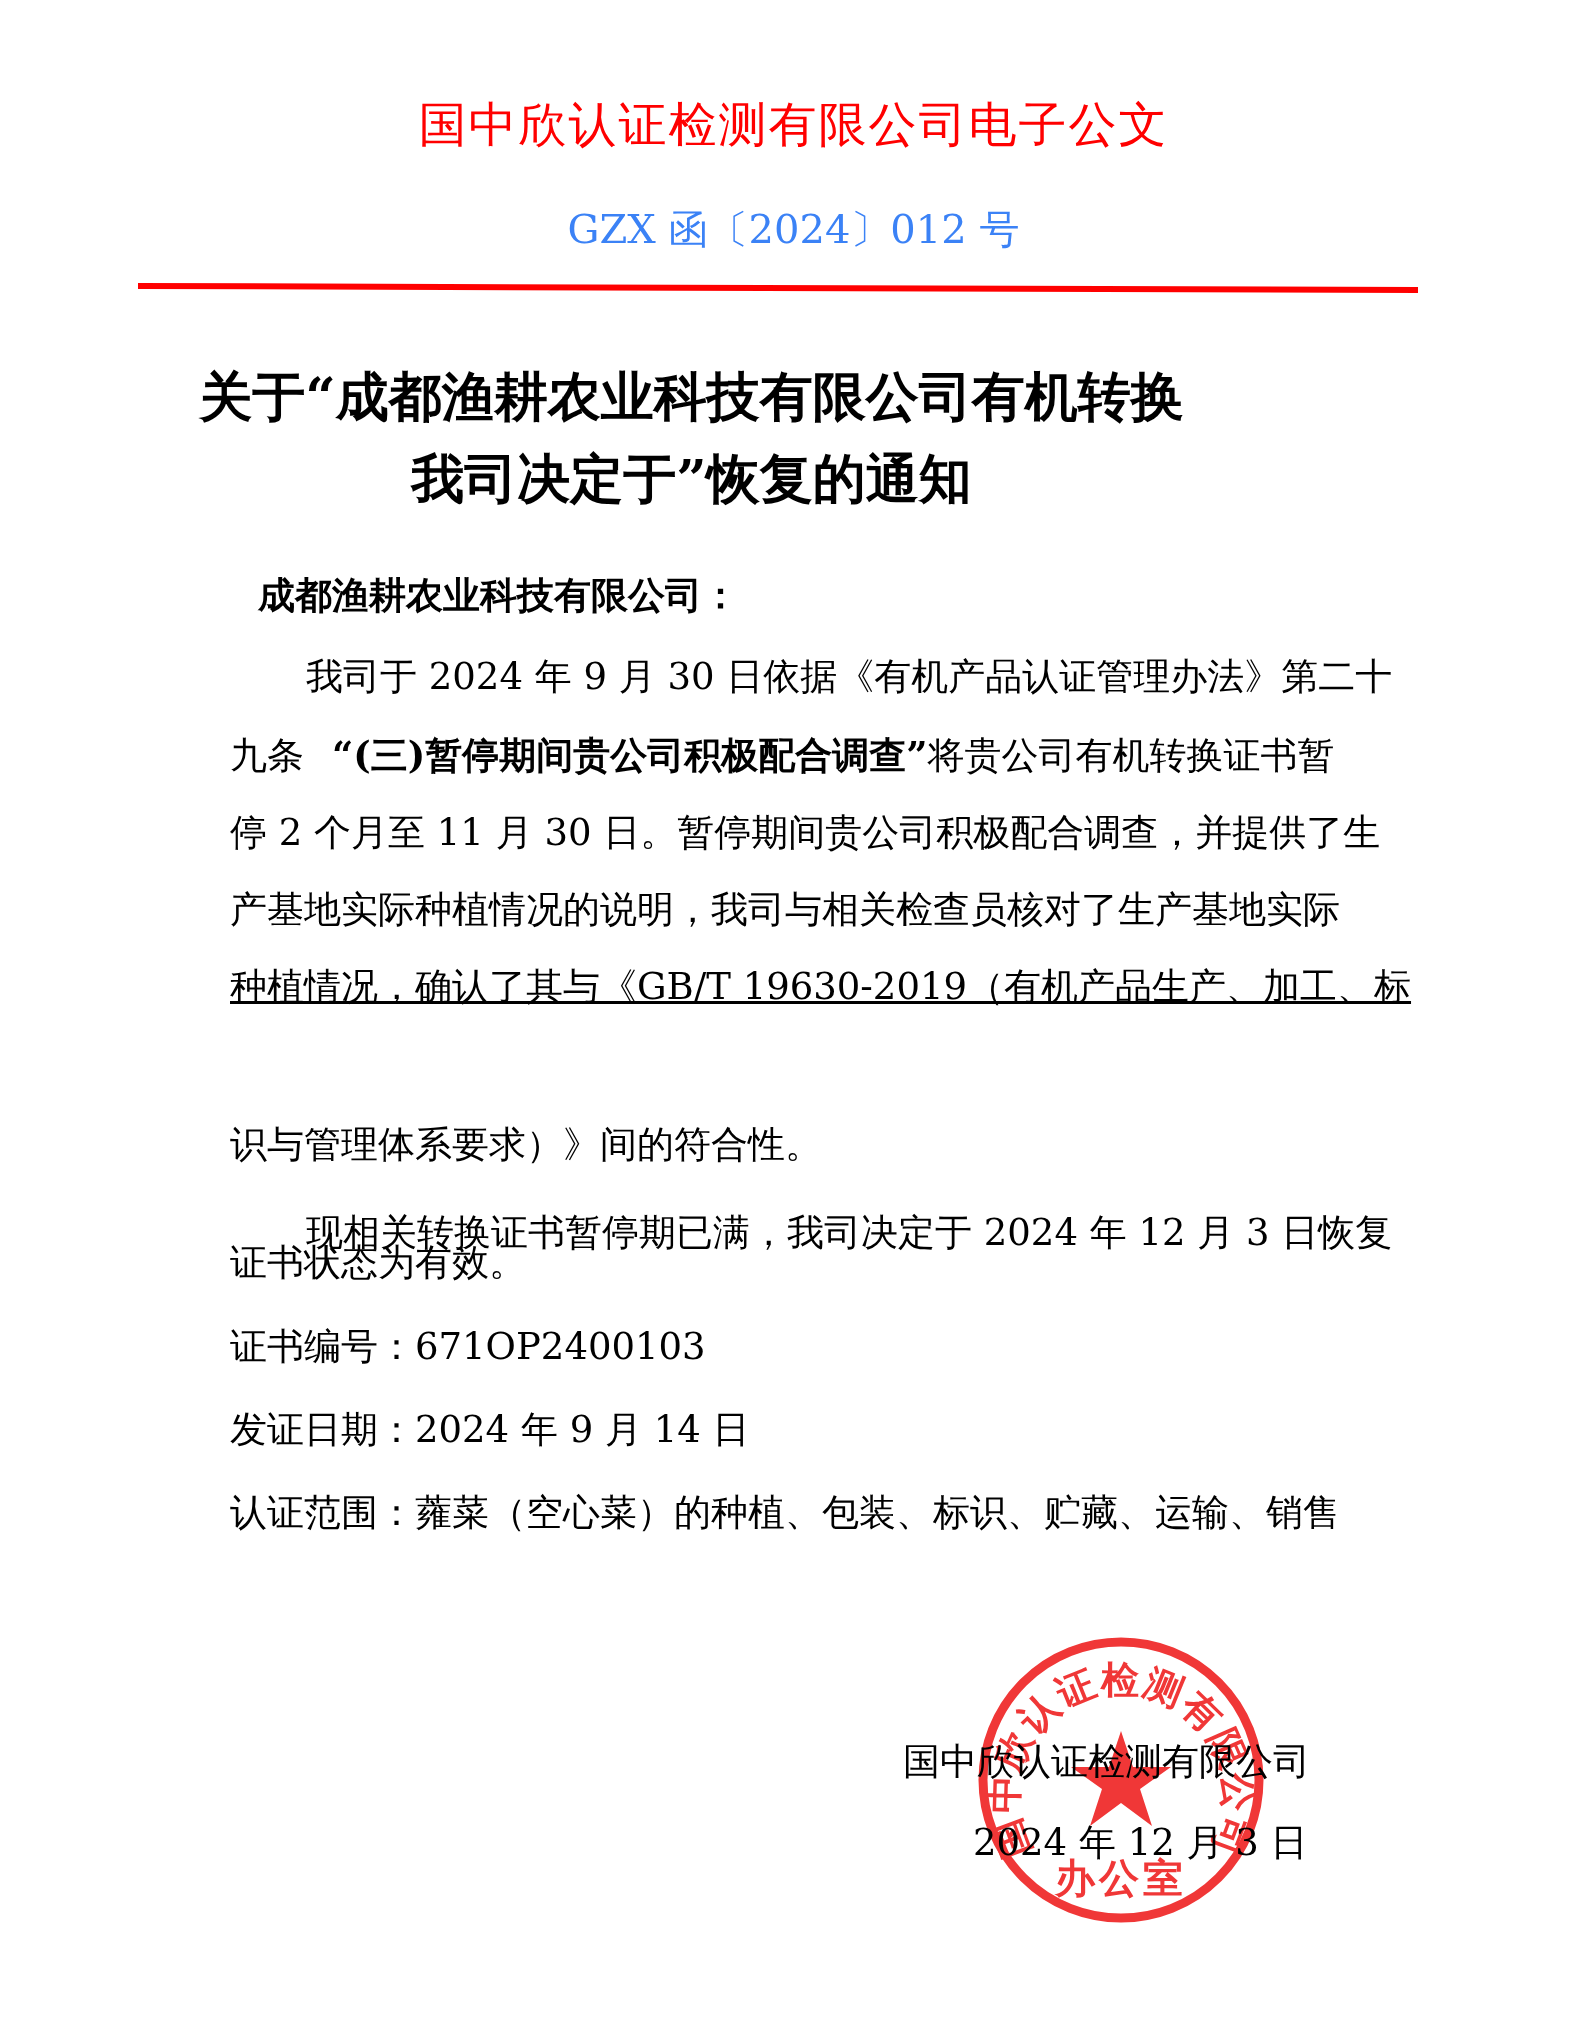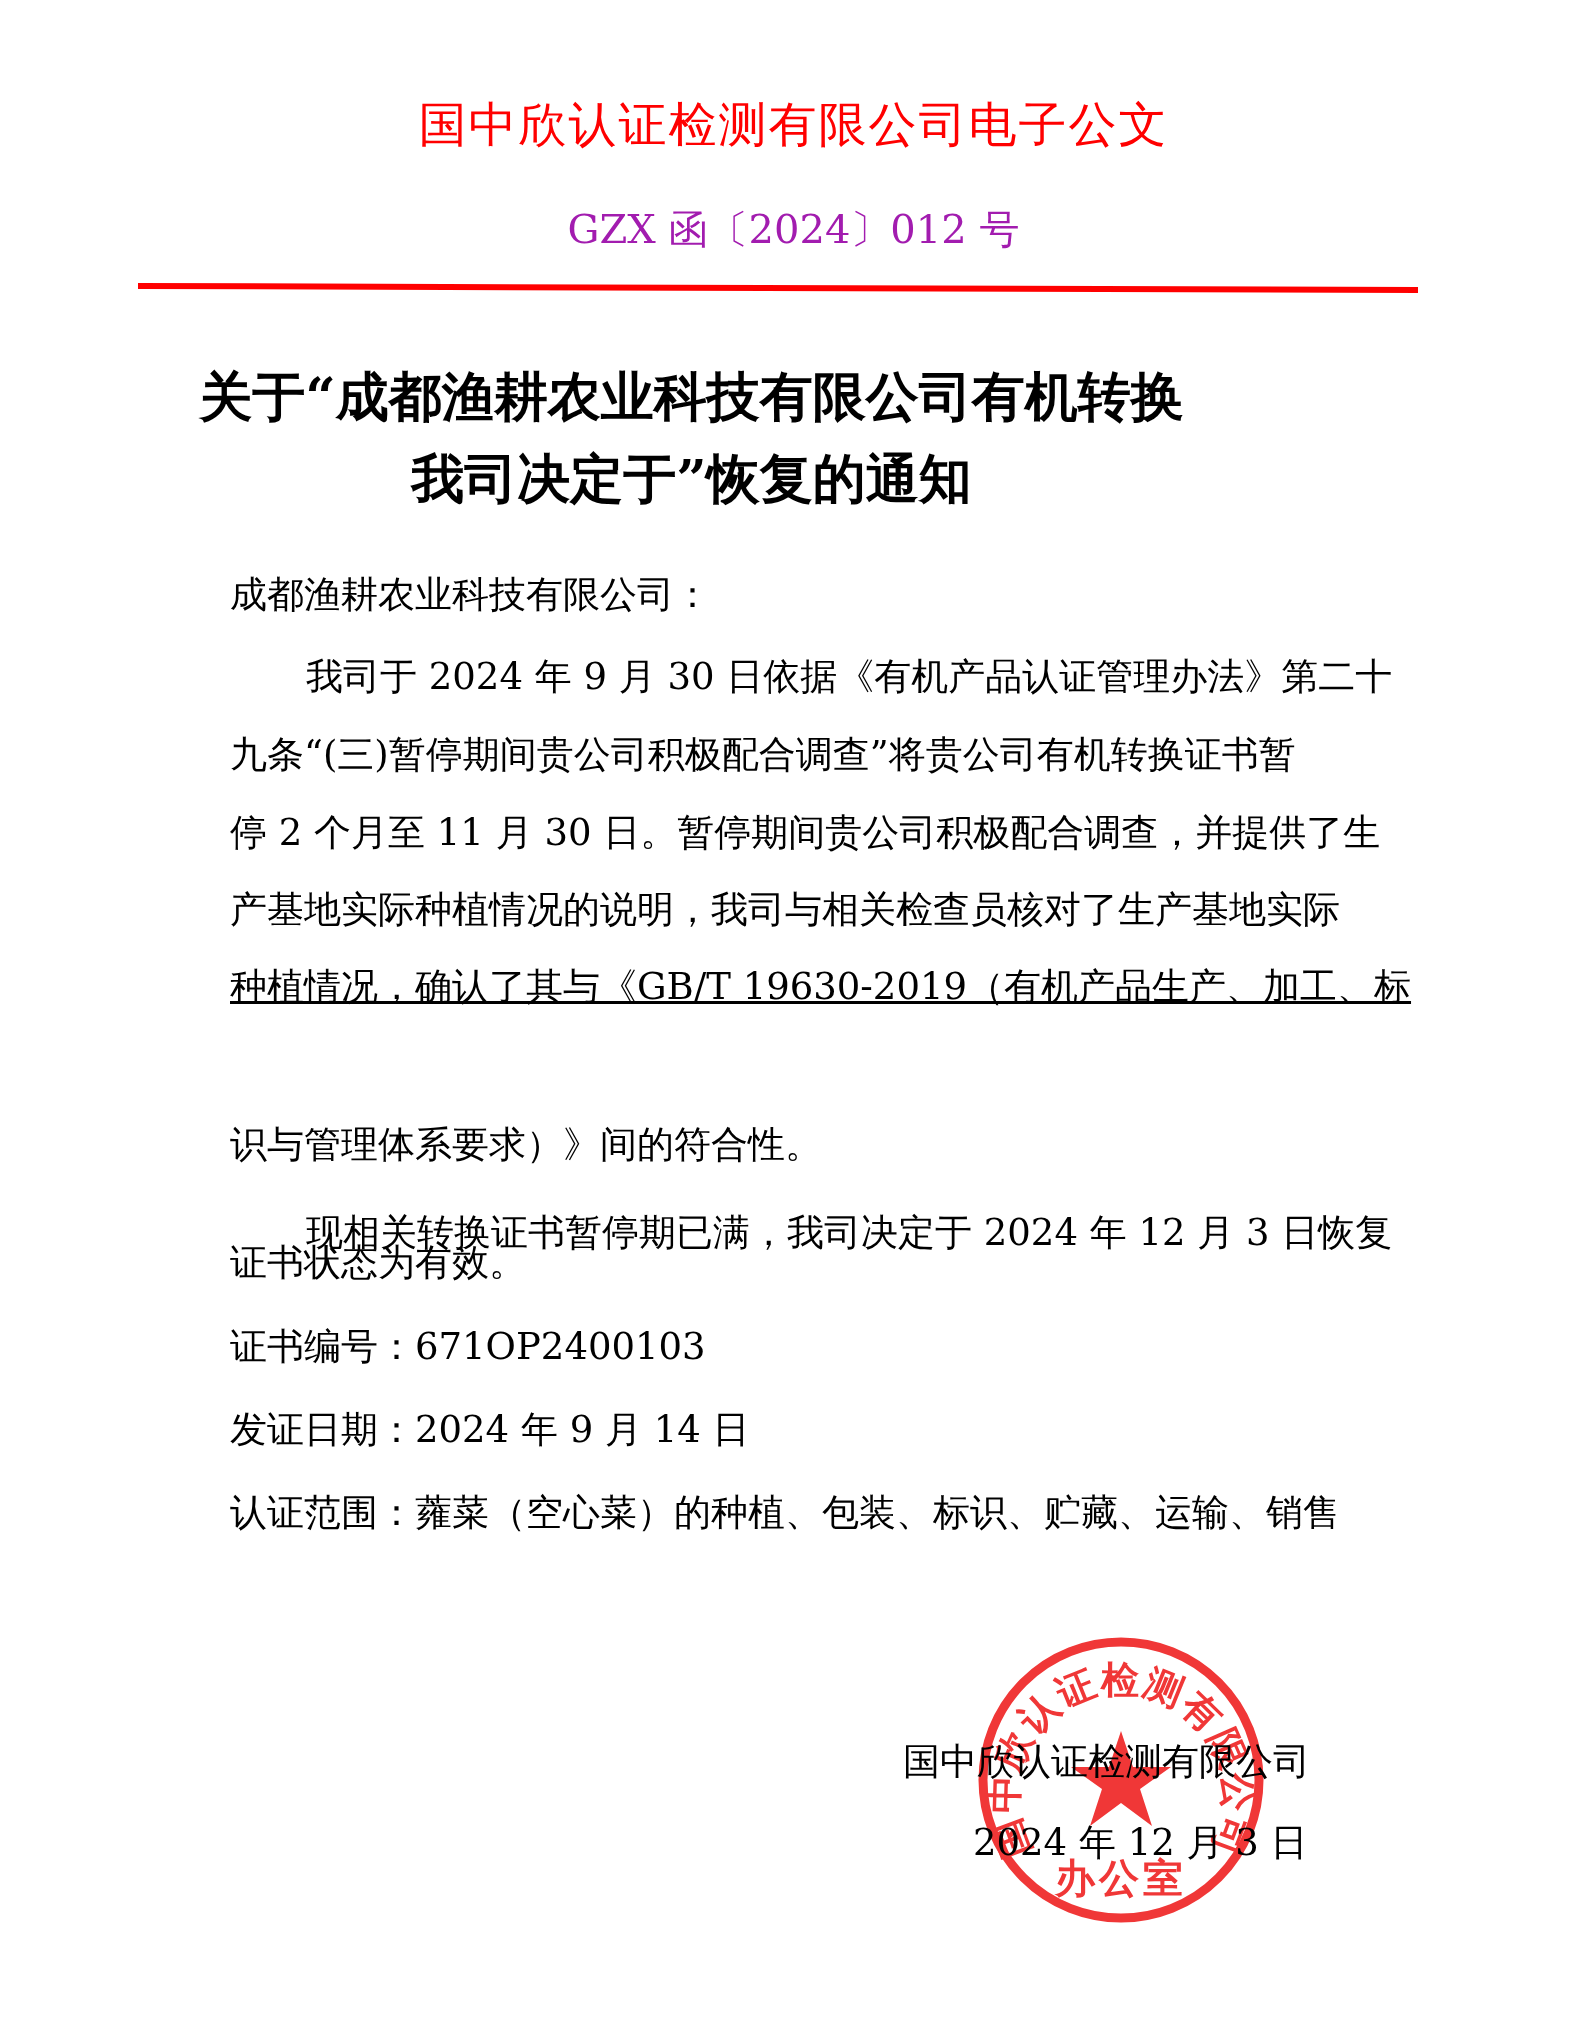--- a/index.html
+++ b/index.html
@@ -3,31 +3,31 @@
 <meta charset="utf-8">
 <style>
   html, body { margin: 0; padding: 0; background: #ffffff; }
   body { width: 1587px; height: 2022px; position: relative; overflow: hidden;
          font-family: "DejaVu Serif", "Liberation Serif", serif; color: #000; }
   .abs { position: absolute; white-space: nowrap; }
 
   .masthead { left: 0; width: 1587px; top: 84px; text-align: center;
               font-size: 48px; line-height: 80px; color: #ff0000; letter-spacing: 2px; }
   .docno { left: 0; width: 1587px; top: 204px; text-align: center;
-           font-size: 40px; line-height: 50px; color: #a21caf; }
+           font-size: 40px; line-height: 50px; color: #3b82f6; }
   .rule { left: 138px; top: 283px; width: 1280px; height: 6px; background: #ff0000;
           transform: rotate(0.18deg); transform-origin: left center; }
 
   .title { left: 0; width: 1383px; text-align: center; font-size: 53px; line-height: 60px;
            font-weight: bold; letter-spacing: 0px; }
   .title.l1 { top: 366px; }
   .title.l2 { top: 448px; }
 
   .txt { font-size: 37px; line-height: 50px; left: 230px; }
-  .bold { font-weight: normal; }
+  .bold { font-weight: bold; margin-left: 28px; }
   .indent { left: 306px; }
 
   .sig { font-size: 37px; line-height: 50px; }
 
   .seal { left: 977px; top: 1636px; width: 288px; height: 288px; opacity: 0.88; }
 </style>
 </head>
 <body>
 
 <div class="abs masthead">国中欣认证检测有限公司电子公文</div>

